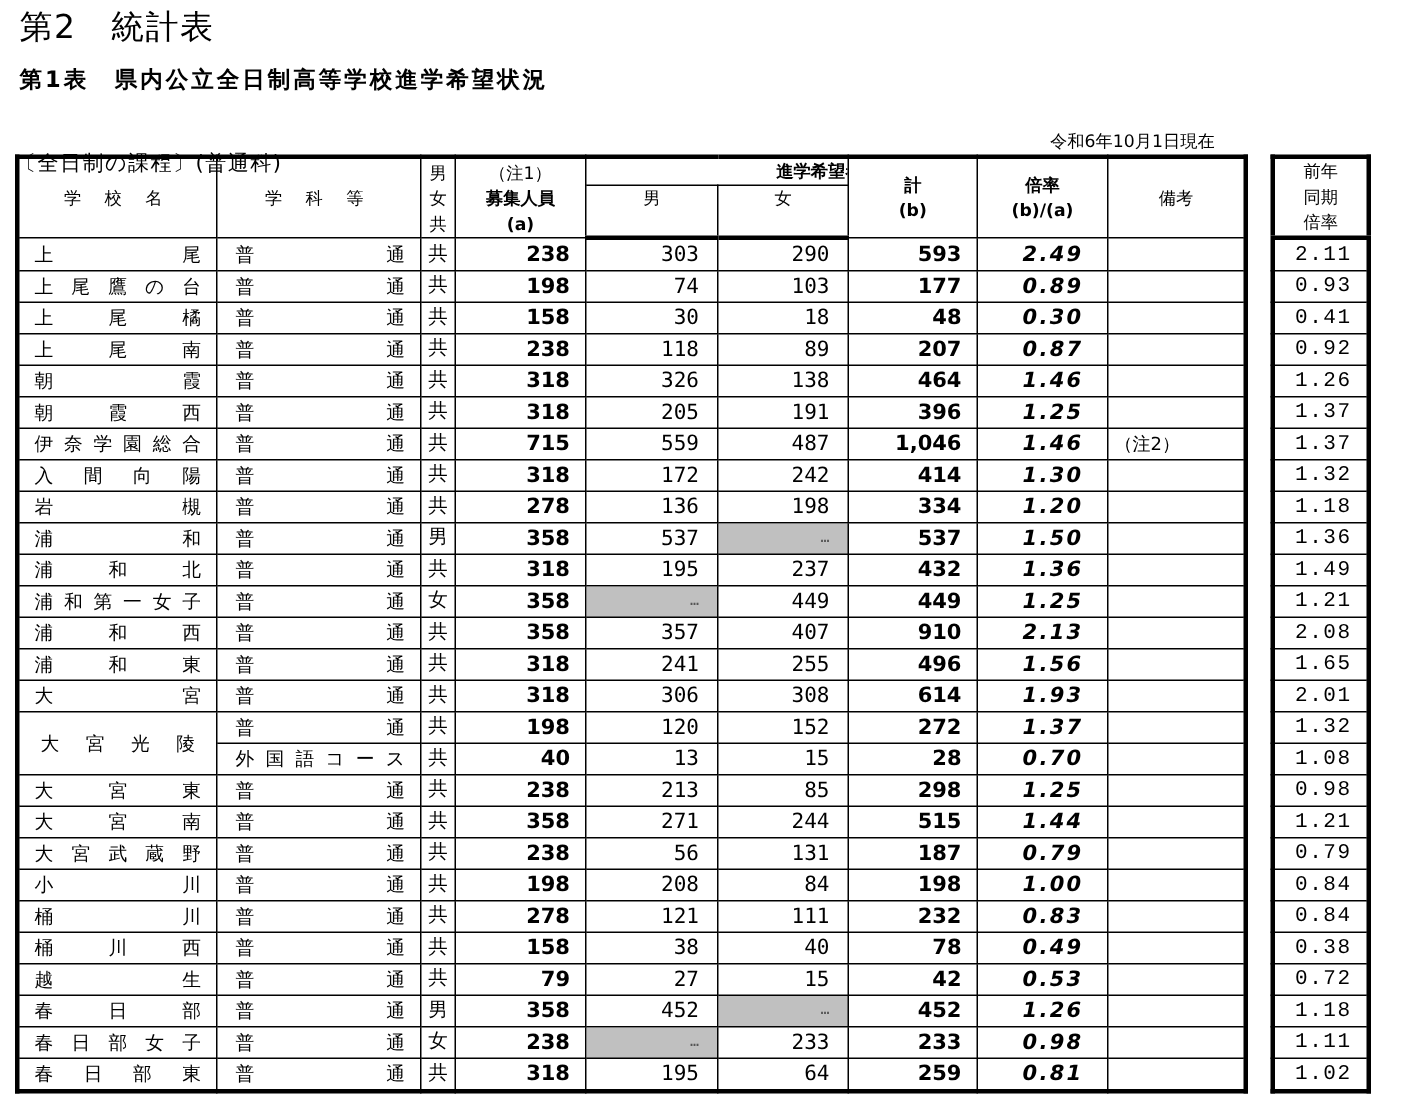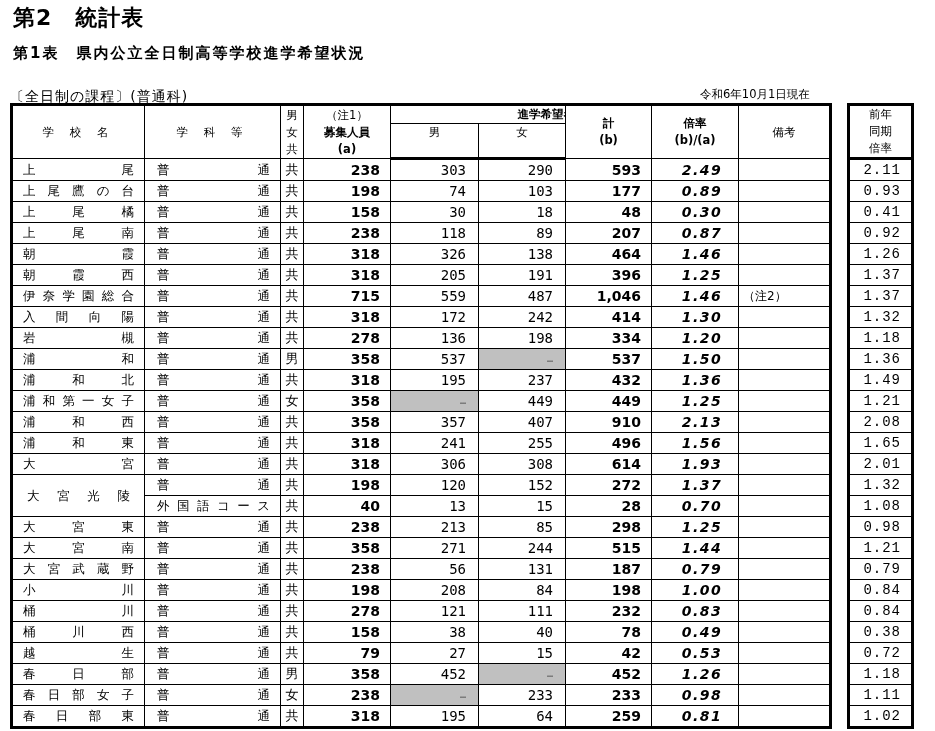--- a/index.html
+++ b/index.html
@@ -1,20 +1,20 @@
 <!DOCTYPE html>
 <html><head>
 <meta charset="utf-8">
 <style>
   html, body { margin:0; padding:0; background:#ffffff; }
   body { width:935px; height:731px; overflow:hidden; position:relative;
          font-family:"DejaVu Sans", sans-serif; color:#000; }
-  .h1 { position:absolute; left:13px; top:3px; font-size:22px; font-weight:bold; letter-spacing:1px; }
+  .h1 { position:absolute; left:13px; top:3px; font-size:22px; font-weight:normal; letter-spacing:1px; }
   .h2 { position:absolute; left:13px; top:44px; font-size:15px; font-weight:bold; letter-spacing:2px; }
-  .sub { position:absolute; left:10px; top:88px; font-size:14px; letter-spacing:1px; }
+  .sub { position:absolute; left:10px; top:100px; font-size:14px; letter-spacing:1px; }
   .asof { position:absolute; left:700px; top:87px; font-size:11.5px; }
 
   table { border-collapse:collapse; position:absolute; table-layout:fixed; }
   td, th { border:1px solid #000; padding:0; font-weight:normal; white-space:nowrap; overflow:hidden; }
   #main { left:10px; top:103px; border:3px solid #000; }
   #side { left:847px; top:103px; border:3px solid #000; }
   th { font-size:11.5px; vertical-align:middle; text-align:center; line-height:17px; }
   th.bold { font-weight:bold; }
   tr.data td { height:20px; font-size:14px; line-height:20px; }
   tr.hdr th { border-bottom:3px solid #000;margin-top:12px; }

